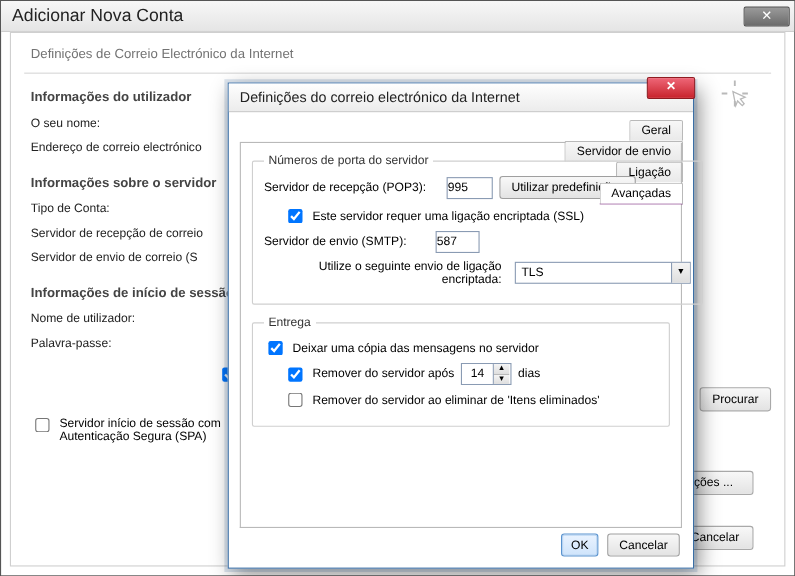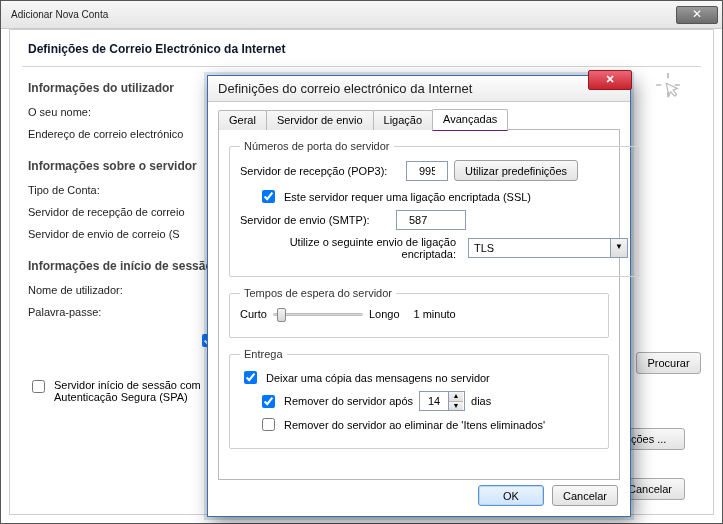--- a/index.html
+++ b/index.html
@@ -1,26 +1,26 @@
 <!DOCTYPE html>
 <html><head>
 <meta charset="utf-8">
 <style>
   * { box-sizing: border-box; font-family: "Segoe UI", Tahoma, sans-serif; font-size: 11px; }
   body { margin: 0; width: 723px; height: 524px; background: #5a5a5a; overflow: hidden; position: relative; }
 
   
   .parent-window { position: absolute; top: 0; left: 0; width: 723px; height: 524px; background: #fff; border: 1px solid #555; }
   .parent-titlebar { height: 28px; background: linear-gradient(#f7f7f7,#e5e5e5); border-bottom: 1px solid #c9c9c9; display: flex; align-items: center; padding: 0 4px 0 10px; color: #222; }
-  .parent-titlebar .title { flex: 1; font-size: 10px; }
+  .parent-titlebar .title { flex: 1; font-size: 16px; }
   .parent-titlebar .winbtn { width: 42px; height: 18px; background: linear-gradient(#9a9a9a,#6c6c6c); border: 1px solid #555; border-radius: 2px; color: #fff; text-align: center; line-height: 14px; font-size: 12px; margin-left: 2px; }
 
   .parent-body { position: absolute; top: 28px; left: 8px; right: 8px; bottom: 8px; border: 1px solid #cfcfcf; background: #fff; padding: 12px 18px; }
   .header-band { }
-  .header-title { font-weight: bold; color: #0f172a; font-size: 12px; }
+  .header-title { font-weight: normal; color: #737373; font-size: 12px; }
   .header-sub { color: #333; margin-left: 26px; margin-top: 2px; }
   .divider { border-top: 1px solid #d6d6d6; margin: 10px -6px 12px -6px; }
 
   .section-title { font-weight: bold; color: #444; margin-top: 14px; margin-bottom: 6px; font-size: 12px; }
   .field-row { display: flex; align-items: center; height: 22px; }
   .field-label { width: 170px; color: #222; }
 
   .parent-right-hints { position: absolute; right: 14px; top: 100px; width: 220px; color: #333; text-align: left; line-height: 1.6; }
   .parent-btn { position: absolute; background: linear-gradient(#f8f8f8,#e3e3e3); border: 1px solid #a9a9a9; border-radius: 3px; padding: 2px 8px; height: 22px; }
   .btn-procurar { right: 12px; top: 322px; width: 65px; }
@@ -36,37 +36,37 @@
 
   
   .dialog { position: absolute; left: 207px; top: 75px; width: 424px; height: 442px; background: #fff; border: 1px solid #3a6ea5; box-shadow: 0 0 0 3px rgba(30,80,140,0.15), 4px 6px 18px rgba(0,0,0,0.45); }
   .dlg-titlebar { height: 26px; background: linear-gradient(#fefefe,#ececec); border-bottom: 1px solid #c9c9c9; display: flex; align-items: center; padding: 0 6px 0 10px; position: relative; }
   .dlg-titlebar .title { flex: 1; color: #222; font-size: 13px; }
   .dlg-close { position: absolute; right: -2px; top: -6px; width: 44px; height: 20px; background: linear-gradient(#e67,#c8232c); border: 1px solid #8f1a20; border-radius: 2px; color: #fff; text-align: center; line-height: 16px; font-size: 11px; font-weight: bold; }
 
   .dlg-body { padding: 6px 10px 10px 10px; }
 
   
-  .tabs { display: flex; align-items: center; height: 22px; border-bottom: 1px solid #b9b9b9; }
+  .tabs { display: flex; align-items: flex-end; height: 22px; border-bottom: 1px solid #b9b9b9; flex-direction: column; }
   .tab { padding: 3px 10px; border: 1px solid #b9b9b9; border-bottom: none; background: linear-gradient(#f7f7f7,#e9e9e9); margin-right: -1px; position: relative; top: 1px; height: 20px; border-radius: 2px 2px 0 0; }
   .tab.active { background: #fff; top: 1px; height: 22px; z-index: 2; border-bottom: 1px solid #701a75; }
 
   .tab-panel { border: 1px solid #b9b9b9; border-top: none; padding: 10px 10px 6px 10px; min-height: 350px; position: relative; }
 
   fieldset { border: 1px solid #cfcfcf; border-radius: 2px; margin: 0 0 10px 0; padding: 8px 10px 10px 10px; }
   fieldset legend { padding: 0 4px; color: #333; }
 
   .row { display: flex; align-items: center; margin-bottom: 6px; gap: 6px; }
   .lab { width: 160px; white-space: nowrap; }
   .lab-short { width: 150px; }
-  input.text { border: 1px solid #8a9bb3; height: 20px; padding: 1px 12px; background: #fff; }
+  input.text { border: 1px solid #8a9bb3; height: 20px; padding: 1px 0; background: #fff; }
   .w50 { width: 42px; }
-  .w55 { width: 70px; }
+  .w55 { width: 40px; }
   .btn { background: linear-gradient(#f8f8f8,#e3e3e3); border: 1px solid #9f9f9f; border-radius: 3px; padding: 2px 10px; height: 21px; text-align: center; }
-  .btn.primary { background: linear-gradient(#eaf3ff,#cfe4fb); border: 1px solid #5a93cf; box-shadow: inset 0 0 0 1px #bcd7f3; padding: 2px 24px; }
+  .btn.primary { background: linear-gradient(#eaf3ff,#cfe4fb); border: 1px solid #5a93cf; box-shadow: inset 0 0 0 1px #bcd7f3; padding: 2px 8px; }
 
   .chk-row { display: flex; align-items: center; gap: 6px; margin-bottom: 4px; }
   .indent1 { margin-left: 18px; }
 
   .combo { display: flex; align-items: center; border: 1px solid #8a9bb3; height: 20px; width: 160px; background: #fff; }
   .combo span { flex: 1; padding: 0 5px; }
   .combo .arrow { width: 17px; height: 18px; border-left: 1px solid #8a9bb3; background: linear-gradient(#f4f4f4,#dedede); text-align: center; line-height: 16px; font-size: 8px; }
 
   .slider-track { position: relative; width: 90px; height: 14px; }
   .slider-track .rail { position: absolute; top: 6px; left: 0; right: 0; height: 3px; background: #d8d8d8; border: 1px solid #bcbcbc; border-radius: 2px; }
@@ -186,32 +186,20 @@
 
         <div class="row" style="margin-left:12px;">
           <div style="width:210px; text-align:right; padding-right:6px;">Utilize o seguinte envio de ligação encriptada:</div>
           <div class="combo">
             <span>TLS</span>
             <div class="arrow">▼</div>
           </div>
         </div>
       </fieldset>
 
-      <fieldset>
-        <legend>Tempos de espera do servidor</legend>
-        <div class="row">
-          <span>Curto</span>
-          <div class="slider-track">
-            <div class="rail"></div>
-              <div class="thumb"></div>
-          </div>
-          <span>Longo</span>
-          <span style="margin-left:8px">1 minuto</span>
-        </div>
-      </fieldset>
 
       <fieldset>
         <legend>Entrega</legend>
 
         <div class="chk-row">
           <input type="checkbox" checked="" style="">
           <span>Deixar uma cópia das mensagens no servidor</span>
         </div>
 
         <div class="chk-row indent1">

